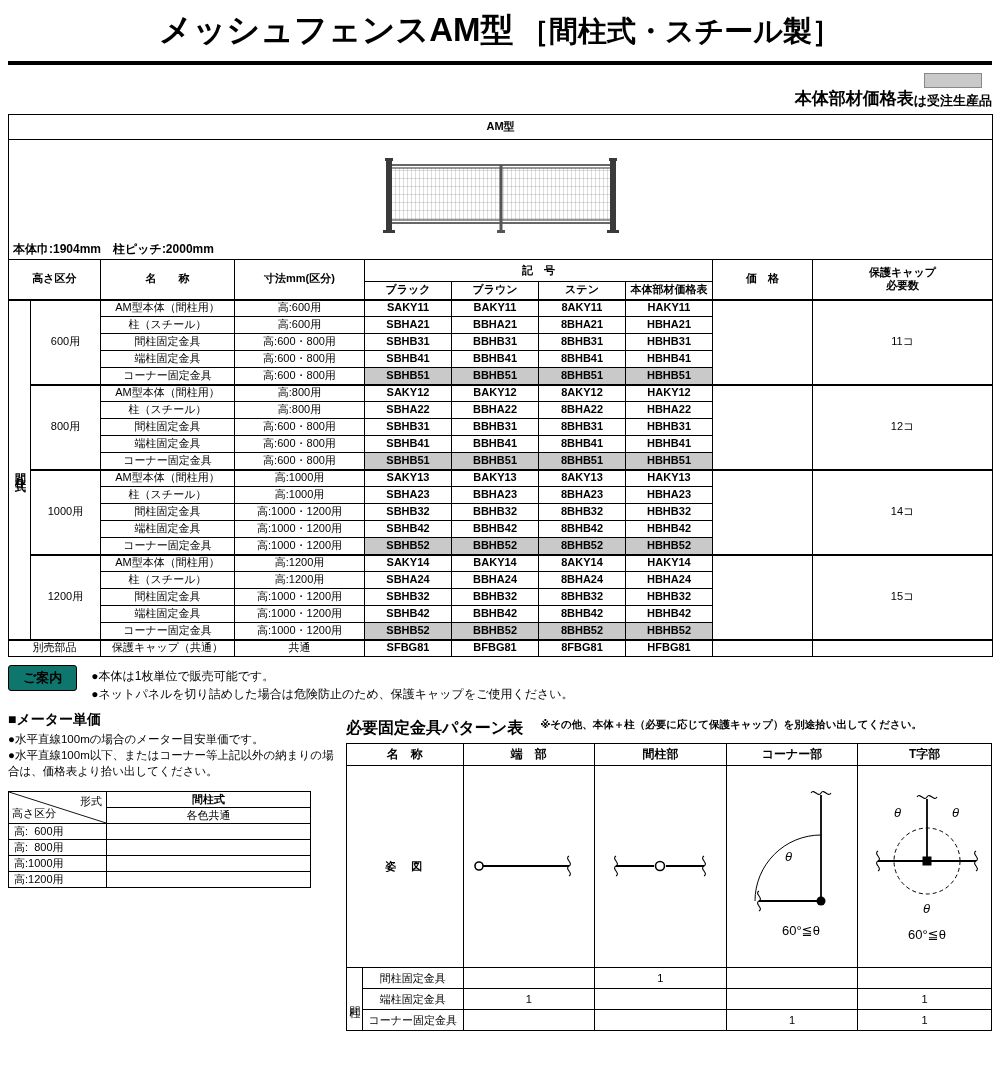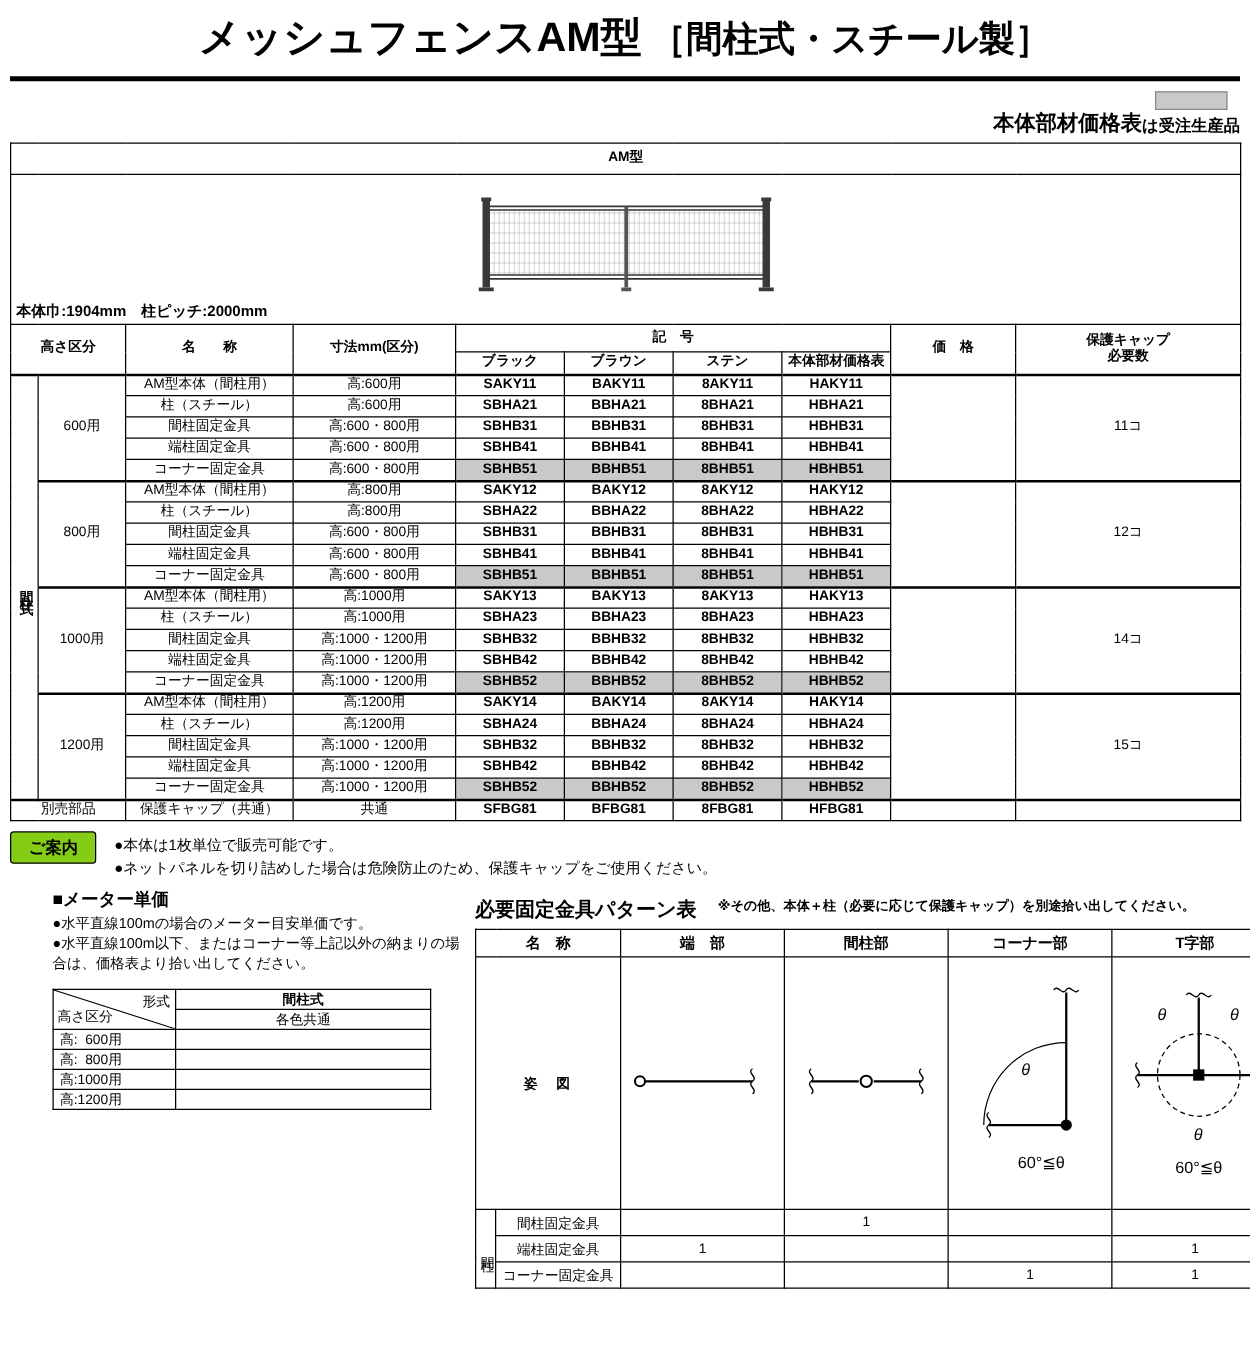--- a/index.html
+++ b/index.html
@@ -38,25 +38,25 @@
   .height-cell { font-size:12px; }
   .name-cell { font-size:11px; }
   .size-cell { font-size:11px; }
   .code-cell { font-weight:bold; font-size:11px; }
   .code-cell.gray { background:#c9c9c9; }
   .cap-cell { font-size:12px; }
   .main-table tr.group-start td { border-top:2px solid #000; }
 
   
   .guide { display:flex; gap:14px; align-items:flex-start; margin:8px 0 6px; }
-  .guide-label { border:1px solid #000; background:#84cc16; font-weight:bold; font-size:13px; padding:3px 14px; border-radius:3px; white-space:nowrap; }
+  .guide-label { border:1px solid #000; background:#0f766e; font-weight:bold; font-size:13px; padding:3px 14px; border-radius:3px; white-space:nowrap; }
   .guide-notes { font-size:12px; line-height:1.5; padding-top:2px; }
 
   
-  .bottom { display:flex; margin-top:8px;margin-left:34px; }
+  .bottom { display:flex; margin-top:8px; }
   .left-col { width:330px; flex:none; }
   .meter-title { font-size:14px; font-weight:bold; }
   .meter-notes { font-size:11.5px; line-height:1.4; margin-top:2px; }
   .meter-table { width:302px; margin-top:12px; table-layout:fixed;padding-left:20px; }
   .meter-table td { border:1px solid #000; font-size:11px; height:16px; text-align:center; vertical-align:middle; }
   .diag-cell { position:relative; padding:0; height:36px; }
   .diag-svg { position:absolute; left:0; top:0; width:100%; height:100%; }
   .tr-label { position:absolute; top:2px; right:4px; font-size:11px; }
   .bl-label { position:absolute; bottom:2px; left:3px; font-size:11px; }
   .meter-col-h { font-weight:bold; font-size:12px; }

